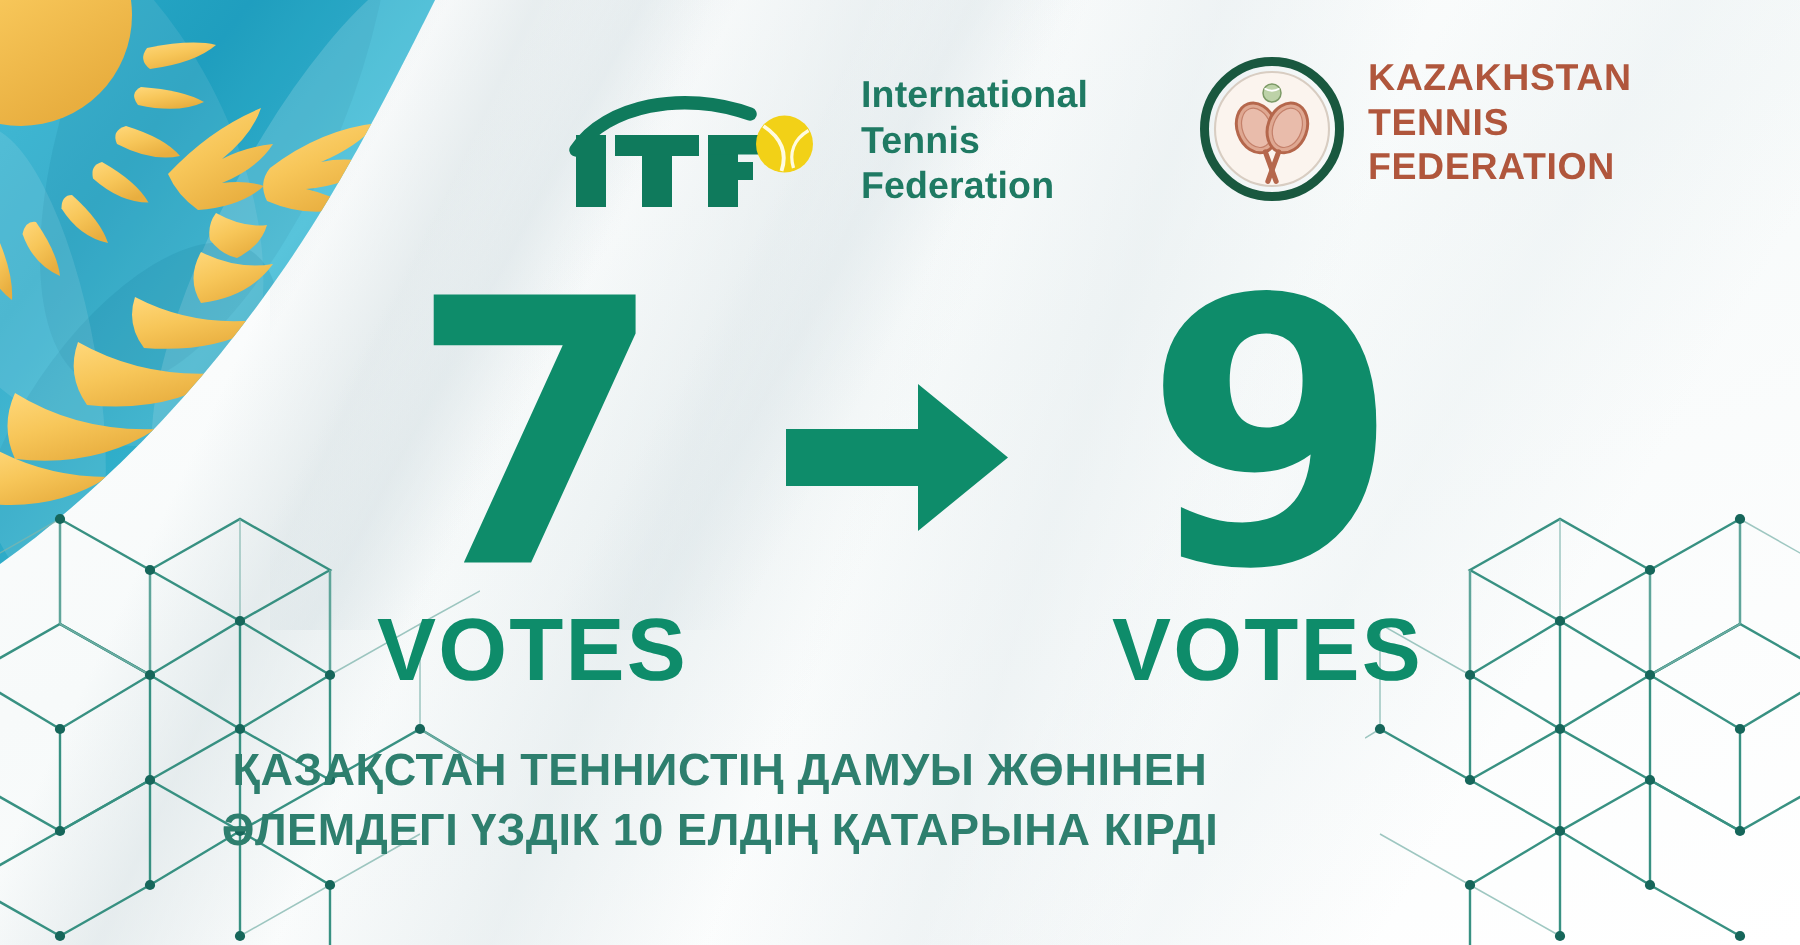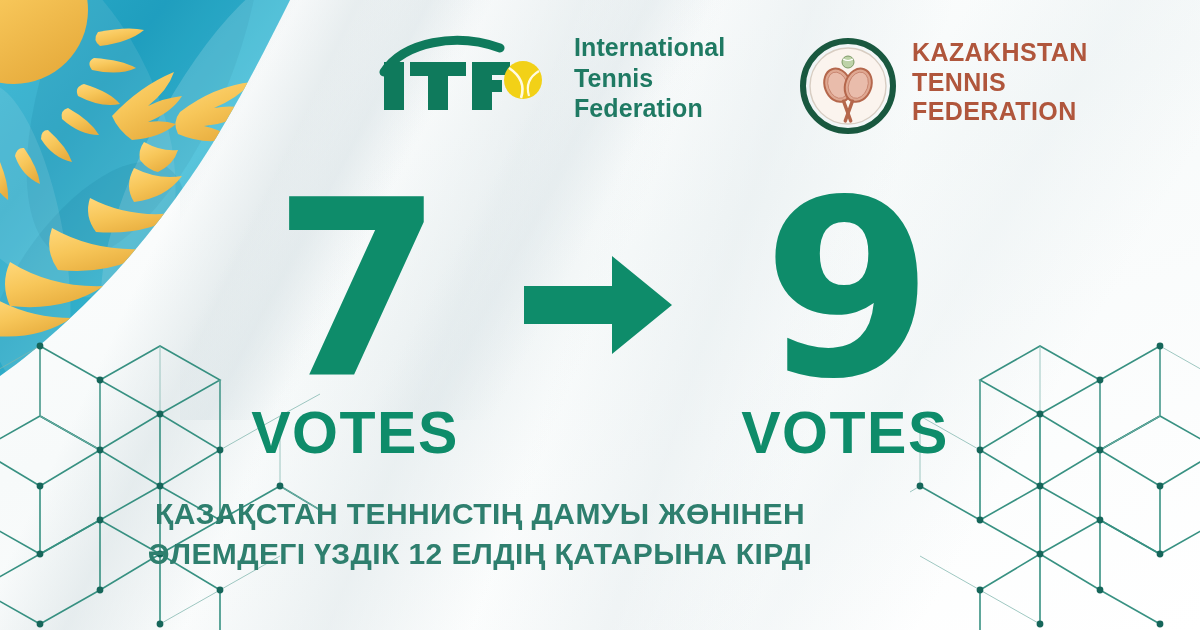--- a/index.html
+++ b/index.html
@@ -42,21 +42,21 @@
   .flag-wrap svg { display:block; }
 
   
   .lattice { position:absolute; bottom:0; pointer-events:none; }
   .lattice.left  { left:-10px;  width:330px; height:300px; }
   .lattice.right { right:-10px; width:300px; height:300px; }
 
   
   .logos { position:absolute; left:0; top:26px; width:1200px; height:110px; }
 
-  .itf-logo { position:absolute; left:378px; top:6px; display:flex; align-items:flex-start; gap:0; }
+  .itf-logo { position:absolute; left:378px; top:22px; display:flex; align-items:flex-end; gap:0; }
   .itf-mark { position:relative; width:150px; height:80px; }
   .itf-ball { position:absolute; left:125px; top:28px; width:40px; height:40px; }
   .itf-words {
     margin-left:46px;
     color:#1f7a63;
     font-size:25px; font-weight:700; line-height:1.22; letter-spacing:.1px;
     white-space:nowrap;
   }
 
   .ktf-logo { position:absolute; left:800px; top:12px; display:flex; align-items:flex-start; gap:16px; }
@@ -337,16 +337,16 @@
     </div>
 
     <div class="vote-col">
       <div class="vote-num">9</div>
       <div class="vote-label">VOTES</div>
     </div>
   </div>
 
   <div class="headline">
     <div>ҚАЗАҚСТАН ТЕННИСТІҢ ДАМУЫ ЖӨНІНЕН</div>
-    <div>ӘЛЕМДЕГІ ҮЗДІК 12 ЕЛДІҢ ҚАТАРЫНА КІРДІ</div>
+    <div>ӘЛЕМДЕГІ ҮЗДІК 10 ЕЛДІҢ ҚАТАРЫНА КІРДІ</div>
   </div>
 
 </div>
 
 </body></html>

